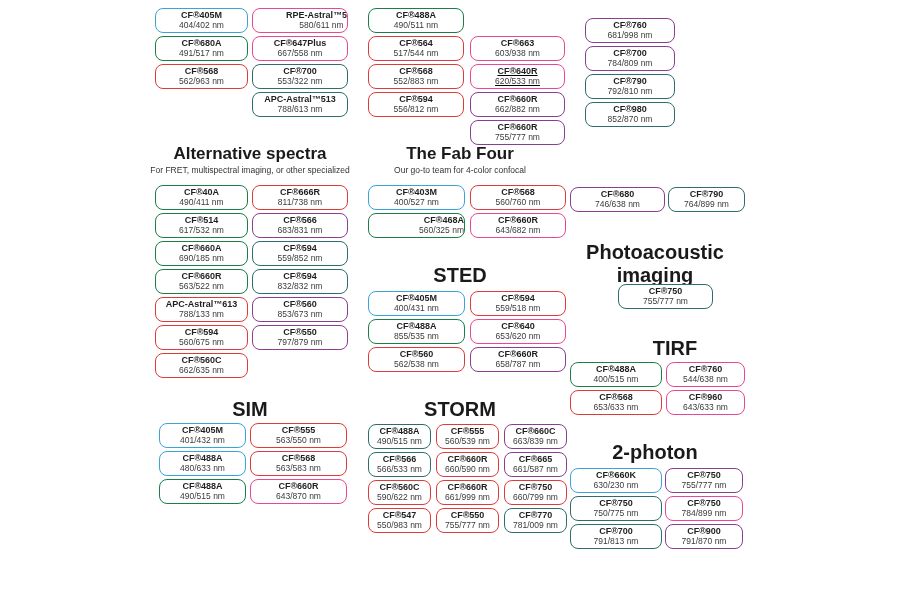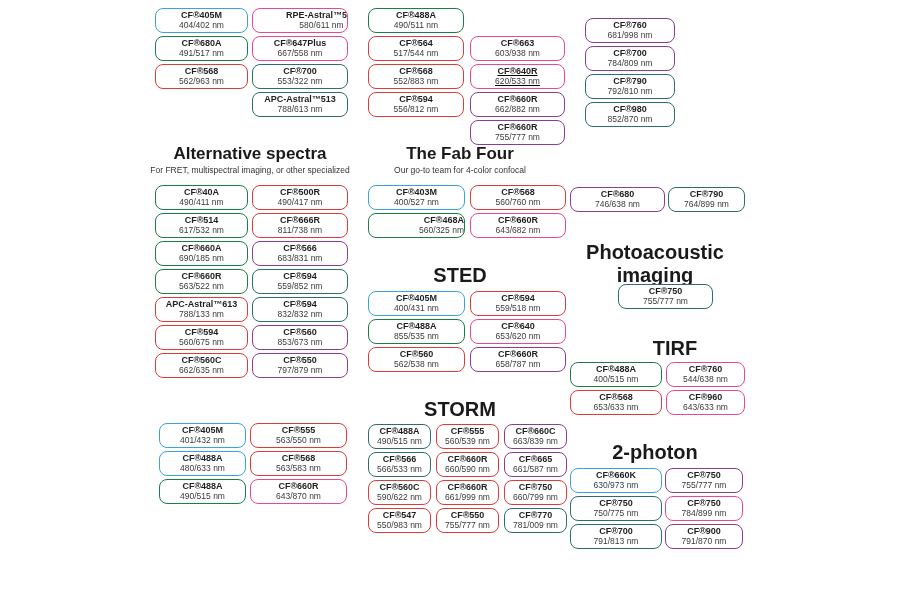--- a/index.html
+++ b/index.html
@@ -183,24 +183,20 @@
           <div class="bname">CF®594</div>
           <div class="bvalue">560/675 nm</div>
         </div>
         <div class="badge" style="border-color: rgb(223, 58, 58);">
           <div class="bname">CF®560C</div>
           <div class="bvalue">662/635 nm</div>
         </div>
       </div>
       <div class="col col2">
         <div class="badge" style="border-color: rgb(223, 58, 58);">
-          <div class="bname">CF®500R</div>
-          <div class="bvalue">490/417 nm</div>
-        </div>
-        <div class="badge" style="border-color: rgb(223, 58, 58);">
           <div class="bname">CF®666R</div>
           <div class="bvalue">811/738 nm</div>
         </div>
         <div class="badge" style="border-color: rgb(138, 62, 146);">
           <div class="bname">CF®566</div>
           <div class="bvalue">683/831 nm</div>
         </div>
         <div class="badge" style="border-color: rgb(43, 110, 106);">
           <div class="bname">CF®594</div>
           <div class="bvalue">559/852 nm</div>
@@ -320,20 +316,21 @@
           <div class="bvalue">544/638 nm</div>
         </div>
         <div class="badge" style="border-color: rgb(232, 72, 143);">
           <div class="bname">CF®960</div>
           <div class="bvalue">643/633 nm</div>
         </div>
       </div>
     </div>
 
   <div class="sec" id="sim">
+    <h2 class="sec-title small">SIM</h2>
   <div class="col col1">
         <div class="badge" style="border-color: rgb(59, 163, 220);">
           <div class="bname">CF®405M</div>
           <div class="bvalue">401/432 nm</div>
         </div>
         <div class="badge" style="border-color: rgb(59, 163, 220);">
           <div class="bname">CF®488A</div>
           <div class="bvalue">480/633 nm</div>
         </div>
         <div class="badge" style="border-color: rgb(27, 126, 72);">
@@ -413,21 +410,21 @@
           <div class="bvalue">781/009 nm</div>
         </div>
       </div>
     </div>
 
   <div class="sec" id="twop">
     <h2 class="sec-title small">2-photon</h2>
   <div class="col col1">
         <div class="badge" style="border-color: rgb(59, 163, 220);">
           <div class="bname">CF®660K</div>
-          <div class="bvalue">630/973 nm</div>
+          <div class="bvalue">630/230 nm</div>
         </div>
         <div class="badge" style="border-color: rgb(43, 110, 106);">
           <div class="bname">CF®750</div>
           <div class="bvalue">750/775 nm</div>
         </div>
         <div class="badge" style="border-color: rgb(43, 110, 106);">
           <div class="bname">CF®700</div>
           <div class="bvalue">791/813 nm</div>
         </div>
       </div>

